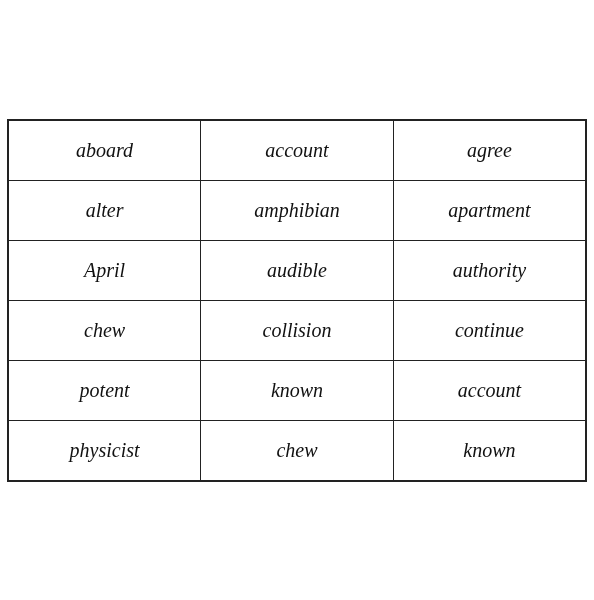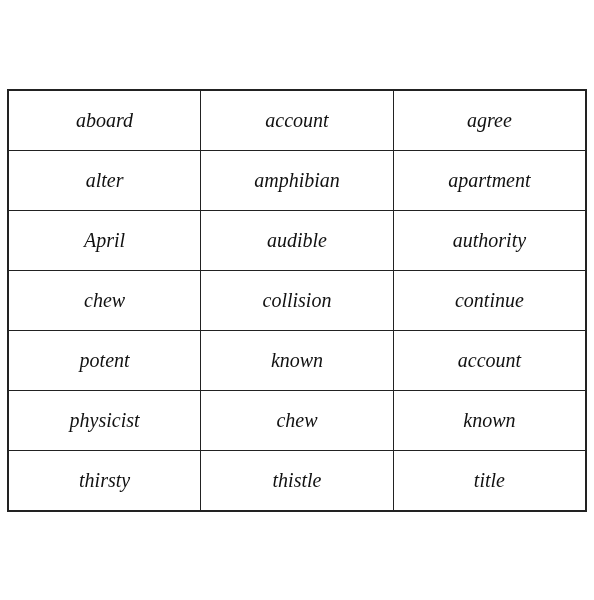--- a/index.html
+++ b/index.html
@@ -68,20 +68,15 @@
         <tr>
           <td>potent</td>
           <td>known</td>
           <td>account</td>
         </tr>
         <tr>
           <td>physicist</td>
           <td>chew</td>
           <td>known</td>
         </tr>
-        <tr>
-          <td>thirsty</td>
-          <td>thistle</td>
-          <td>title</td>
-        </tr>
       </tbody>
   </table>
 </div>
 
 </body></html>

